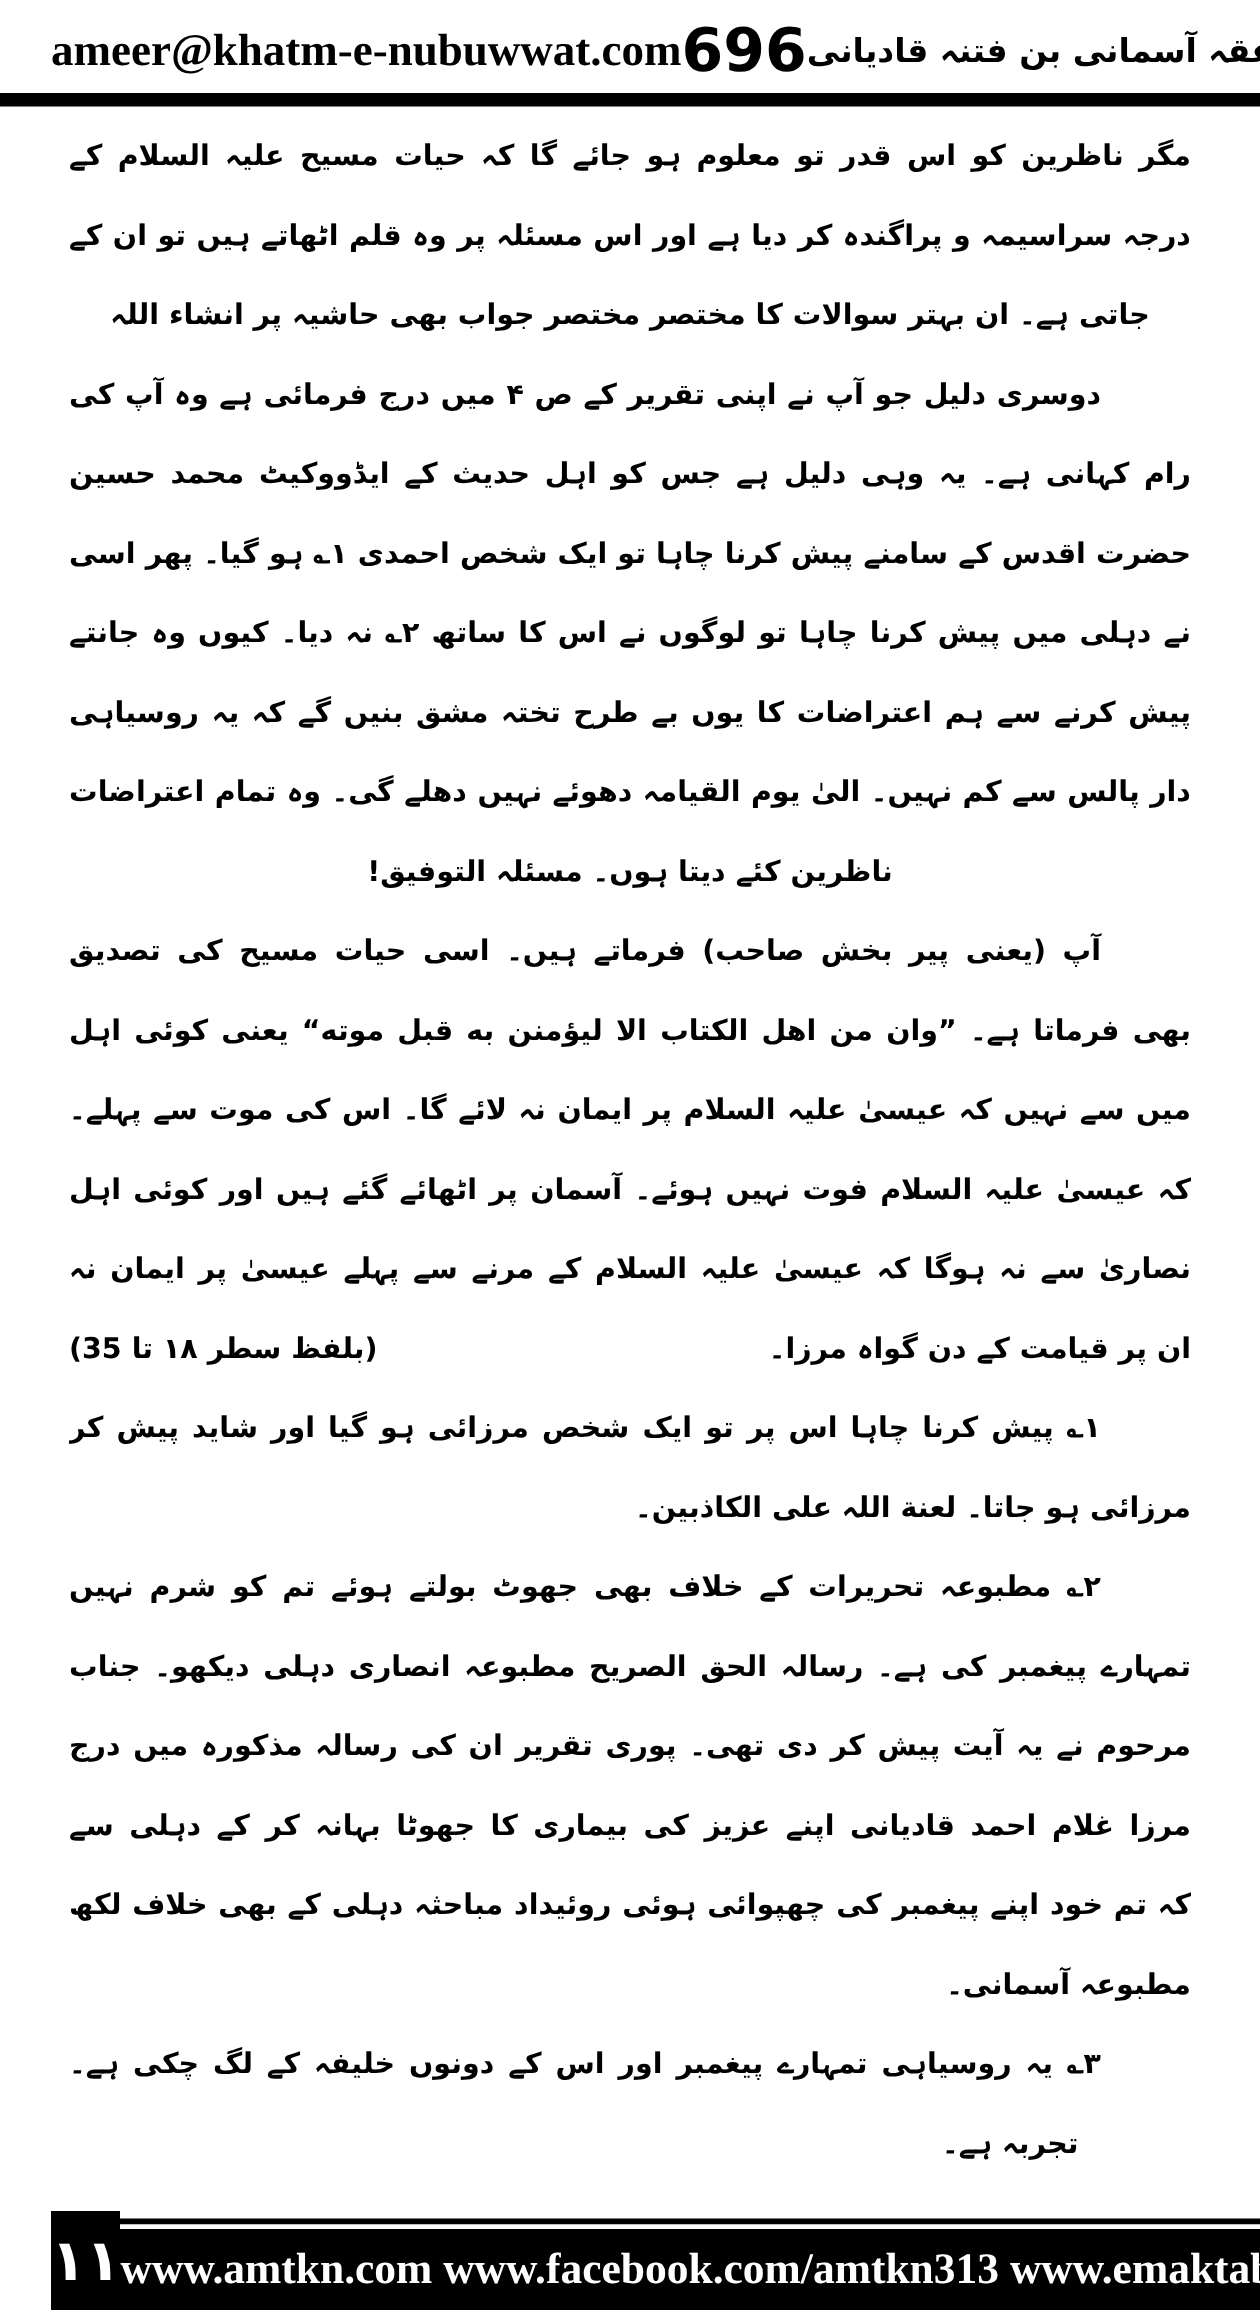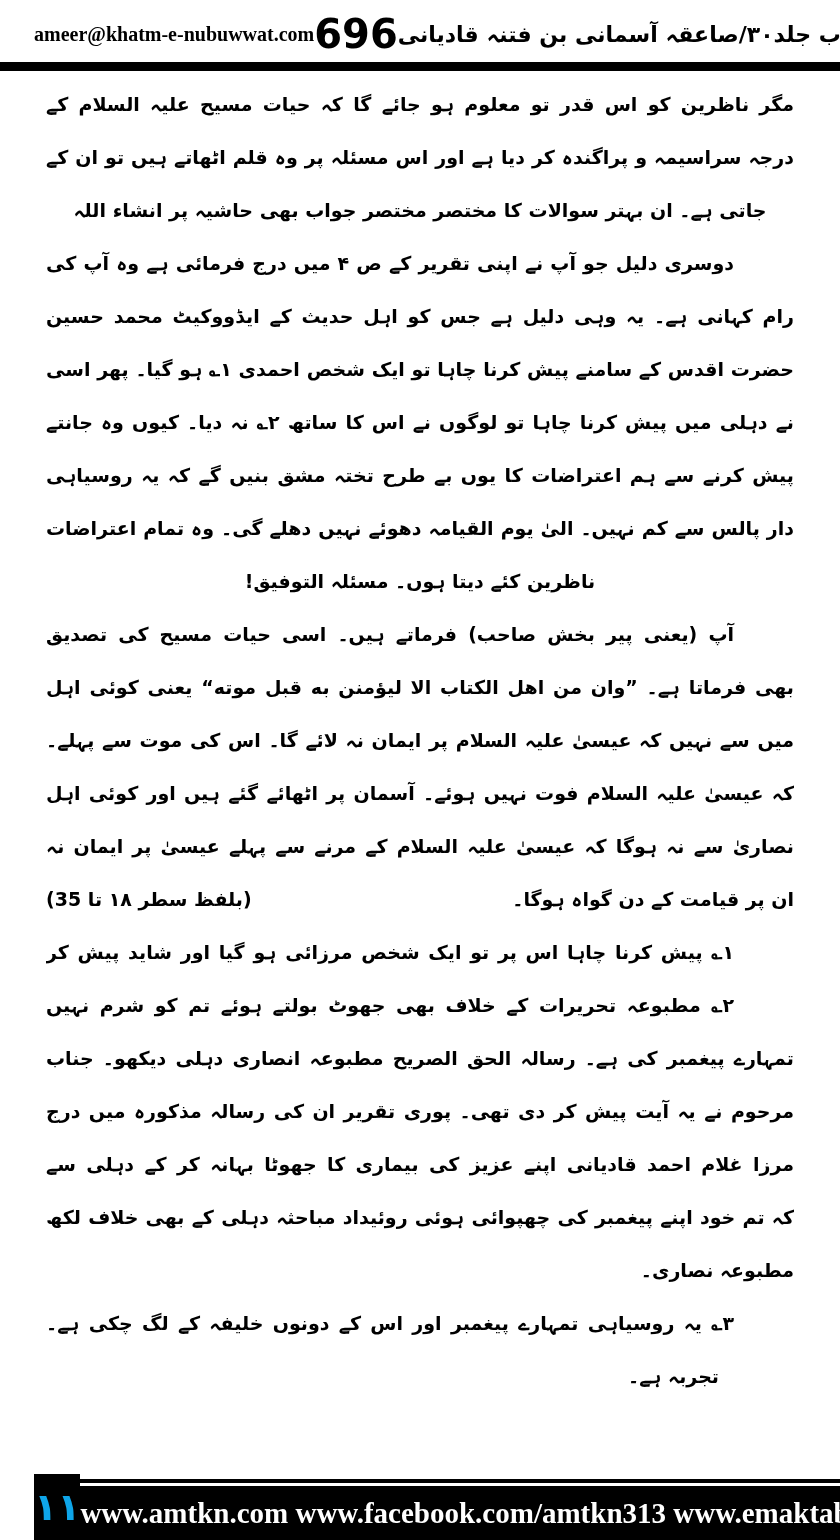--- a/index.html
+++ b/index.html
@@ -7,21 +7,21 @@
     width:840px;height:1540px;margin:0 auto;background:#ffffff;
     position:relative;overflow:hidden;color:#000;
     font-family:"DejaVu Sans",sans-serif;
   }
   
   .hdr{
     display:flex;align-items:center;justify-content:space-between;
     padding:10px 34px 4px 34px;height:48px;
   }
   .email{
-    font-family:"Liberation Serif",serif;font-weight:bold;font-size:20px;
+    font-family:"Liberation Serif",serif;font-weight:bold;font-size:30px;
     direction:ltr;white-space:nowrap;
   }
   .pnum{
     font-family:"DejaVu Sans",sans-serif;font-weight:bold;font-size:40px;
     direction:rtl;white-space:nowrap;
   }
   .btitle{
     font-family:"DejaVu Sans",sans-serif;font-weight:bold;font-size:22px;
     direction:rtl;white-space:nowrap;
   }
@@ -39,21 +39,21 @@
   .ln.r{text-align:right;text-align-last:right;}
   .ln.ind{padding-right:60px;}
   .ln.endc{text-align-last:right;padding-right:75px;}
   .ln.split{display:flex;justify-content:space-between;text-align:right;text-align-last:auto;}
   
   .footer{
     position:absolute;left:0;right:0;bottom:0;height:66px;
     display:flex;align-items:stretch;
   }
   .fnum{
-    width:148px;margin-left:34px;background:#000;color:#0ea5e9;
+    width:148px;margin-left:34px;background:#000;color:#ffffff;
     display:flex;align-items:center;justify-content:center;
     font-size:38px;font-weight:bold;
   }
   .fright{flex:1;display:flex;flex-direction:column;}
   .s-w{height:5px;background:#fff;}
   .s-b{height:4px;background:#000;}
   .s-w2{height:3px;background:#fff;}
   .furls{
     flex:1;background:#000;color:#fff;
     display:flex;align-items:center;justify-content:center;
@@ -84,30 +84,31 @@
     <div class="ln">نے دہلی میں پیش کرنا چاہا تو لوگوں نے اس کا ساتھ ۲؎ نہ دیا۔ کیوں وہ جانتے تھے کہ یہ آیت</div>
     <div class="ln">پیش کرنے سے ہم اعتراضات کا یوں بے طرح تختہ مشق بنیں گے کہ یہ روسیاہی ۳؎ جولک</div>
     <div class="ln">دار پالس سے کم نہیں۔ الیٰ یوم القیامہ دھوئے نہیں دھلے گی۔ وہ تمام اعتراضات آج ہدیہ</div>
     <div class="ln c">ناظرین کئے دیتا ہوں۔ مسئلہ التوفیق!</div>
     <div class="ln ind">آپ (یعنی پیر بخش صاحب) فرماتے ہیں۔ اسی حیات مسیح کی تصدیق قرآن شریف</div>
     <div class="ln">بھی فرماتا ہے۔ ”وان من اهل الکتاب الا لیؤمنن به قبل موته“ یعنی کوئی اہل کتاب</div>
     <div class="ln">میں سے نہیں کہ عیسیٰ علیہ السلام پر ایمان نہ لائے گا۔ اس کی موت سے پہلے۔ جس کا مطلب یہ ہے</div>
     <div class="ln">کہ عیسیٰ علیہ السلام فوت نہیں ہوئے۔ آسمان پر اٹھائے گئے ہیں اور کوئی اہل کتاب یعنی یہود اور</div>
     <div class="ln">نصاریٰ سے نہ ہوگا کہ عیسیٰ علیہ السلام کے مرنے سے پہلے عیسیٰ پر ایمان نہ لائے اور عیسیٰ علیہ السلام</div>
     <div class="ln split">
-      <span>ان پر قیامت کے دن گواہ ہوگا۔</span>
+      <span>ان پر قیامت کے دن گواہ مرزا۔</span>
       <span>(بلفظ سطر ۱۸ تا 35)</span>
     </div>
     <div class="ln ind">۱؎ پیش کرنا چاہا اس پر تو ایک شخص مرزائی ہو گیا اور شاید پیش کر دیتے تو سارا لدھیانہ</div>
+    <div class="ln r">مرزائی ہو جاتا۔ لعنة اللہ علی الکاذبین۔</div>
     <div class="ln ind">۲؎ مطبوعہ تحریرات کے خلاف بھی جھوٹ بولتے ہوئے تم کو شرم نہیں آتی۔ خیر یہ تو سنت</div>
     <div class="ln">تمہارے پیغمبر کی ہے۔ رسالہ الحق الصریح مطبوعہ انصاری دہلی دیکھو۔ جناب مولانا محمد بشیر صاحب</div>
     <div class="ln">مرحوم نے یہ آیت پیش کر دی تھی۔ پوری تقریر ان کی رسالہ مذکورہ میں درج ہے۔ جس کو سن کر</div>
     <div class="ln">مرزا غلام احمد قادیانی اپنے عزیز کی بیماری کا جھوٹا بہانہ کر کے دہلی سے بھاگ گیا۔ غضب تو یہ ہے</div>
     <div class="ln">کہ تم خود اپنے پیغمبر کی چھپوائی ہوئی روئیداد مباحثہ دہلی کے بھی خلاف لکھ رہے ہو۔ دیکھو الحق</div>
-    <div class="ln r">مطبوعہ نصاری۔</div>
+    <div class="ln r">مطبوعہ آسمانی۔</div>
     <div class="ln ind">۳؎ یہ روسیاہی تمہارے پیغمبر اور اس کے دونوں خلیفہ کے لگ چکی ہے۔ اس سے تم کو</div>
     <div class="ln endc">تجربہ ہے۔</div>
   </div>
 
   <div class="footer">
     <div class="fnum">۱۱</div>
     <div class="fright">
       <div class="s-w"></div>
       <div class="s-b"></div>
       <div class="s-w2"></div>

